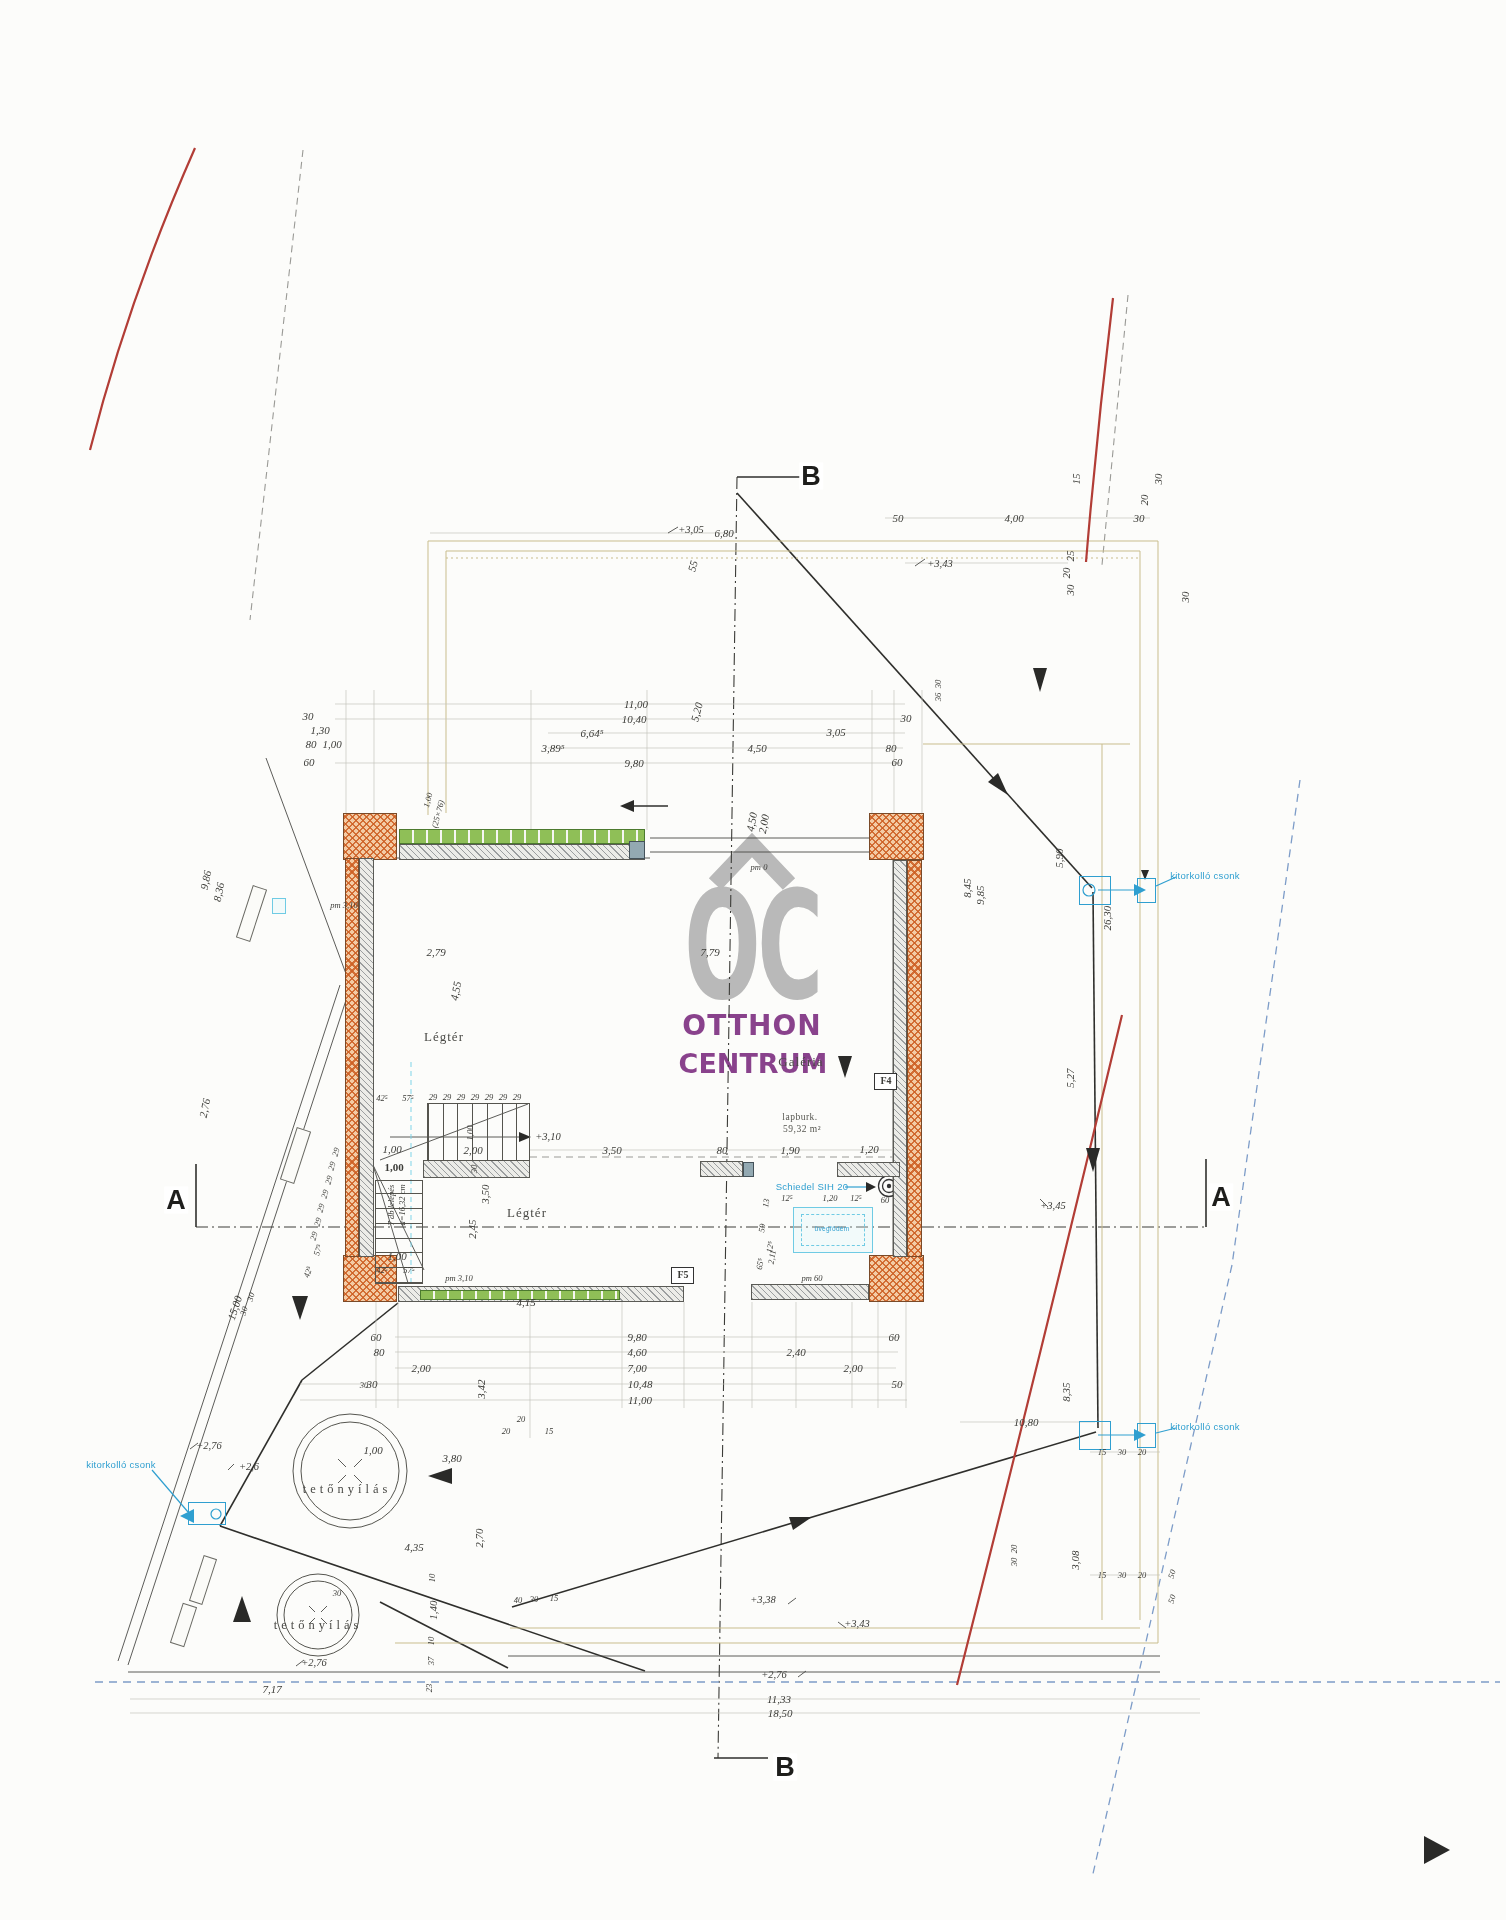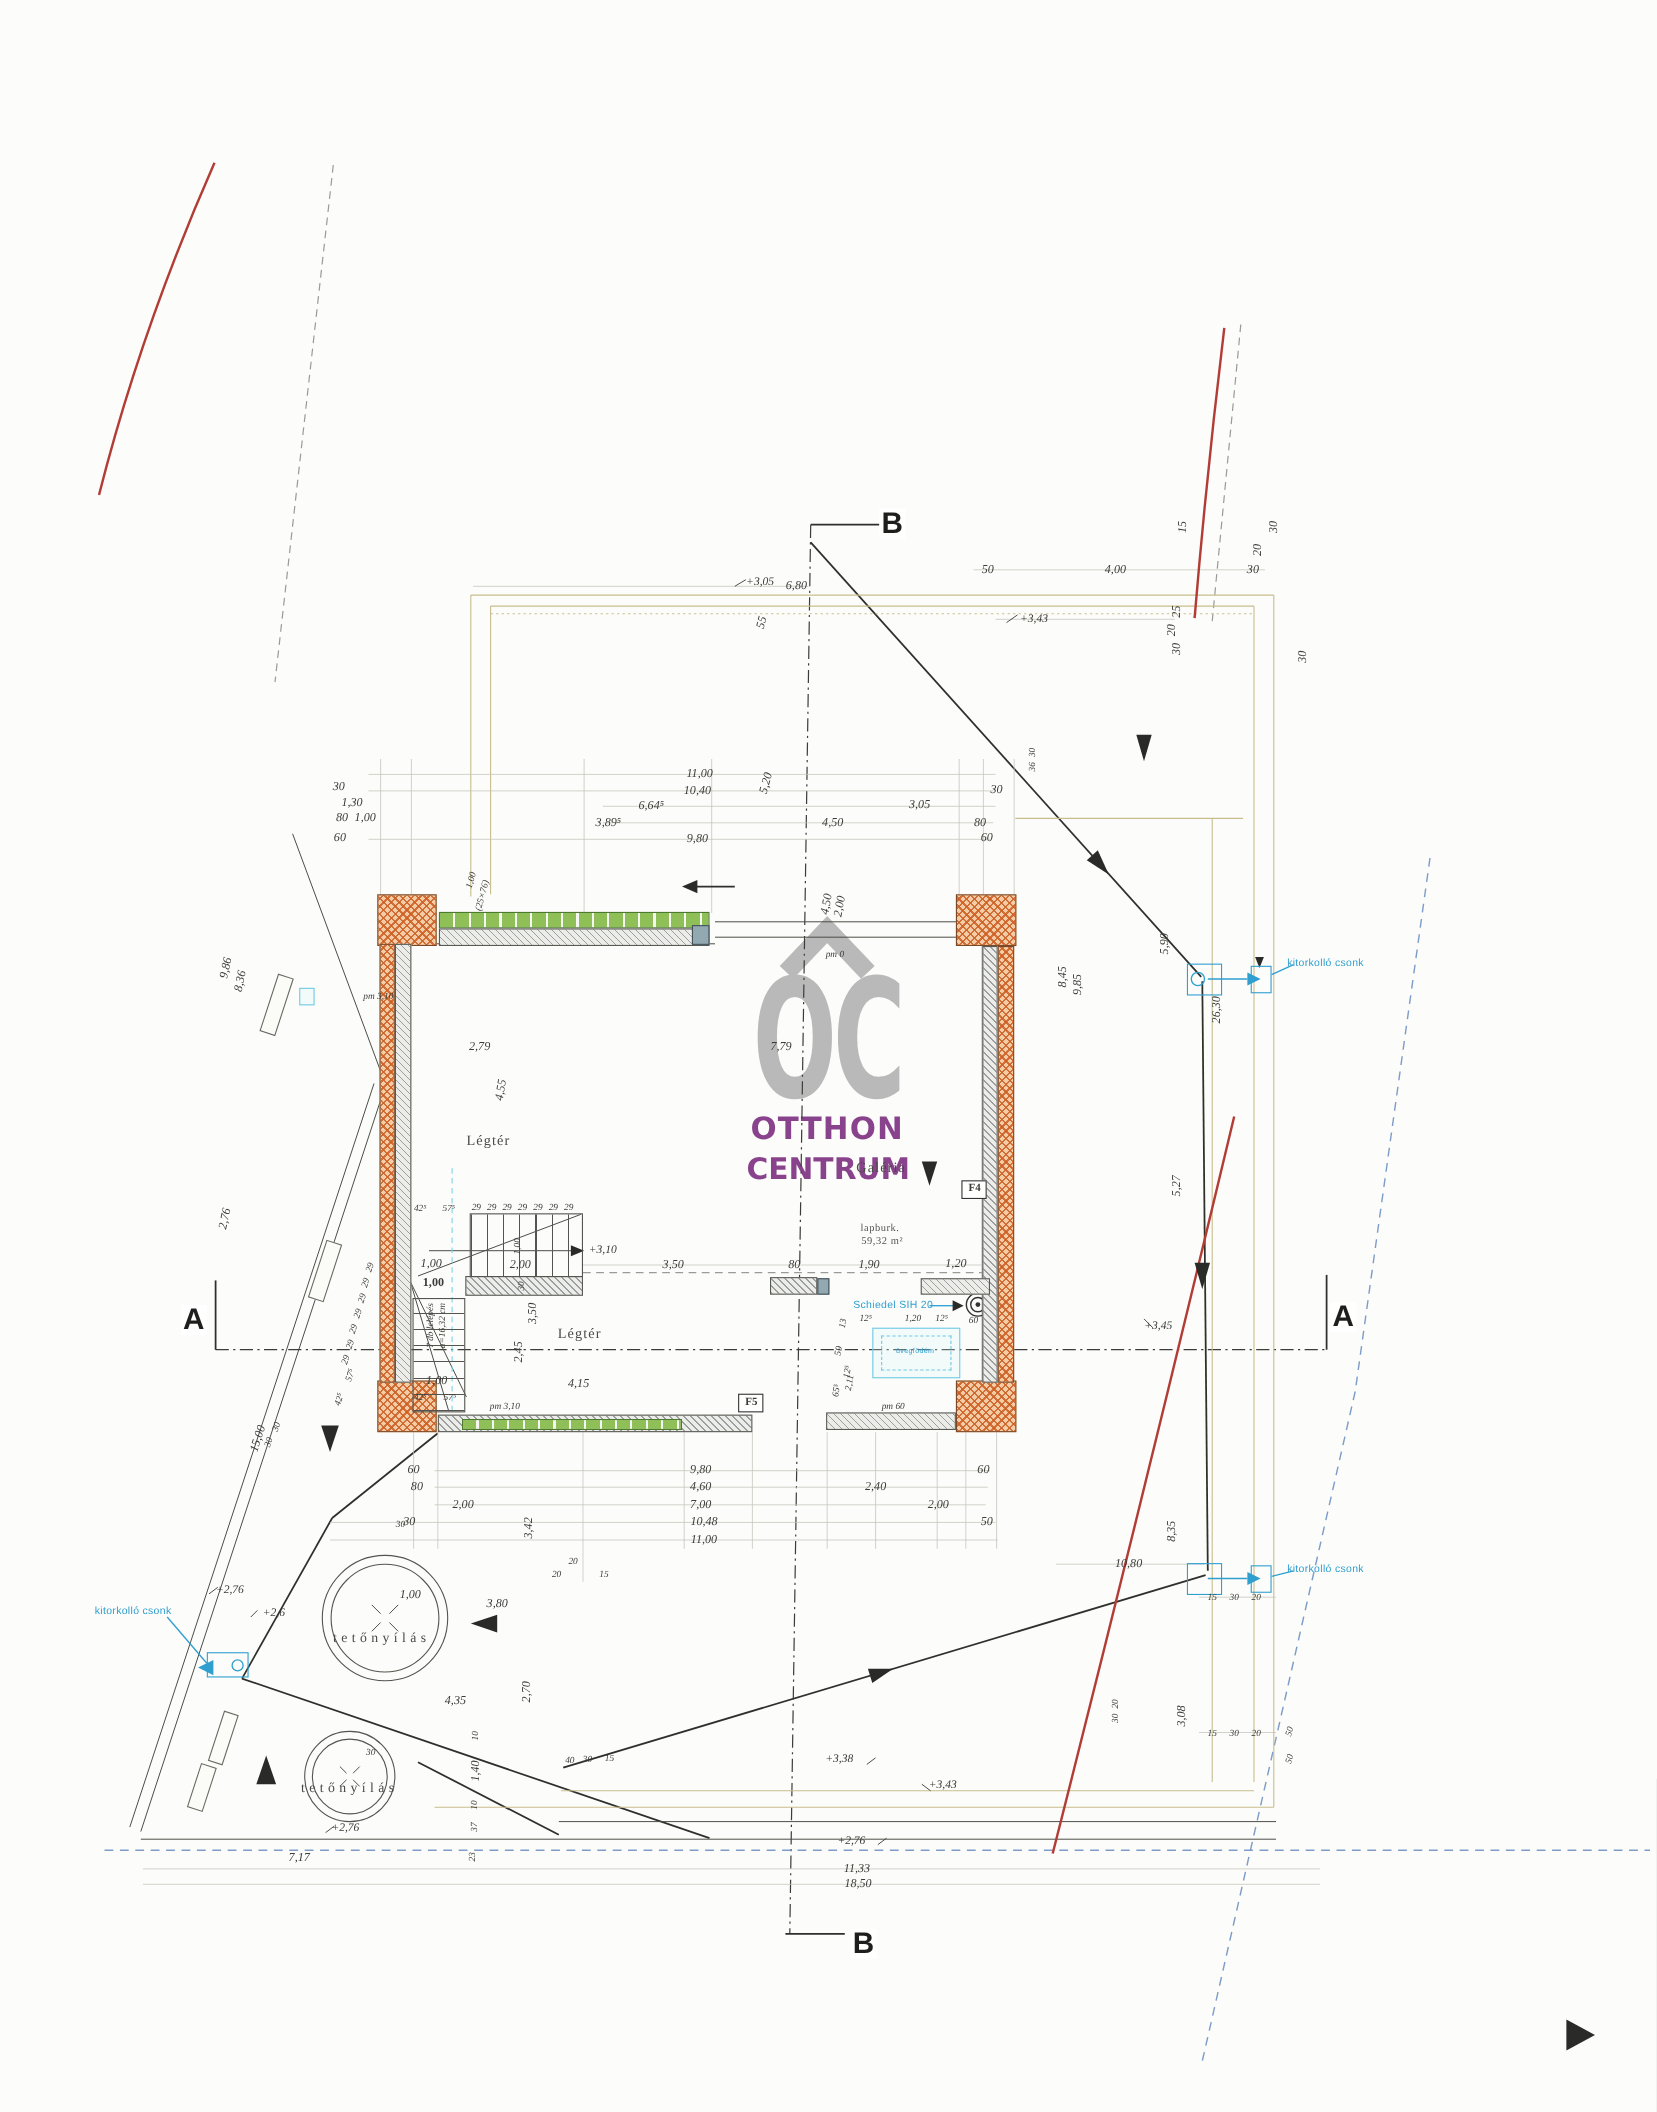--- a/index.html
+++ b/index.html
@@ -314,21 +314,21 @@
       <div class="lb lvl" style="left: 548px; top: 1137px;">+3,10</div>
       <div class="lb sm" style="left: 470px; top: 1133px; transform: translate(-50%, -50%) rotate(-90deg);">1,00</div>
       <div class="lb " style="left: 392px; top: 1149px;">1,00</div>
       <div class="lb " style="left: 473px; top: 1150px;">2,00</div>
       <div class="lb b" style="left: 394px; top: 1167px;">1,00</div>
       <div class="lb sm" style="left: 474px; top: 1169px; transform: translate(-50%, -50%) rotate(-90deg);">30</div>
       <div class="lb " style="left: 485px; top: 1194px; transform: translate(-50%, -50%) rotate(-90deg);">3,50</div>
       <div class="lb sm" style="left: 391px; top: 1205px; transform: translate(-50%, -50%) rotate(-90deg);">7 db lelépés</div>
       <div class="lb sm" style="left: 402px; top: 1205px; transform: translate(-50%, -50%) rotate(-90deg);">a=16,32 cm</div>
       <div class="lb " style="left: 472px; top: 1229px; transform: translate(-50%, -50%) rotate(-90deg);">2,45</div>
-      <div class="lb " style="left: 526px; top: 1258px;">4,15</div>
+      <div class="lb " style="left: 526px; top: 1302px;">4,15</div>
       <div class="lb " style="left: 397px; top: 1256px;">1,00</div>
       <div class="lb sm" style="left: 382px; top: 1270px;">42⁵</div>
       <div class="lb sm" style="left: 409px; top: 1270px;">57⁵</div>
       <div class="lb sm" style="left: 459px; top: 1278px;">pm 3,10</div>
       <div class="lb " style="left: 612px; top: 1150px;">3,50</div>
       <div class="lb " style="left: 722px; top: 1150px;">80</div>
       <div class="lb " style="left: 790px; top: 1150px;">1,90</div>
       <div class="lb " style="left: 869px; top: 1149px;">1,20</div>
       <div class="lb blue" style="left: 812px; top: 1187px;">Schiedel SIH 20</div>
       <div class="lb sm" style="left: 787px; top: 1198px;">12⁵</div>

